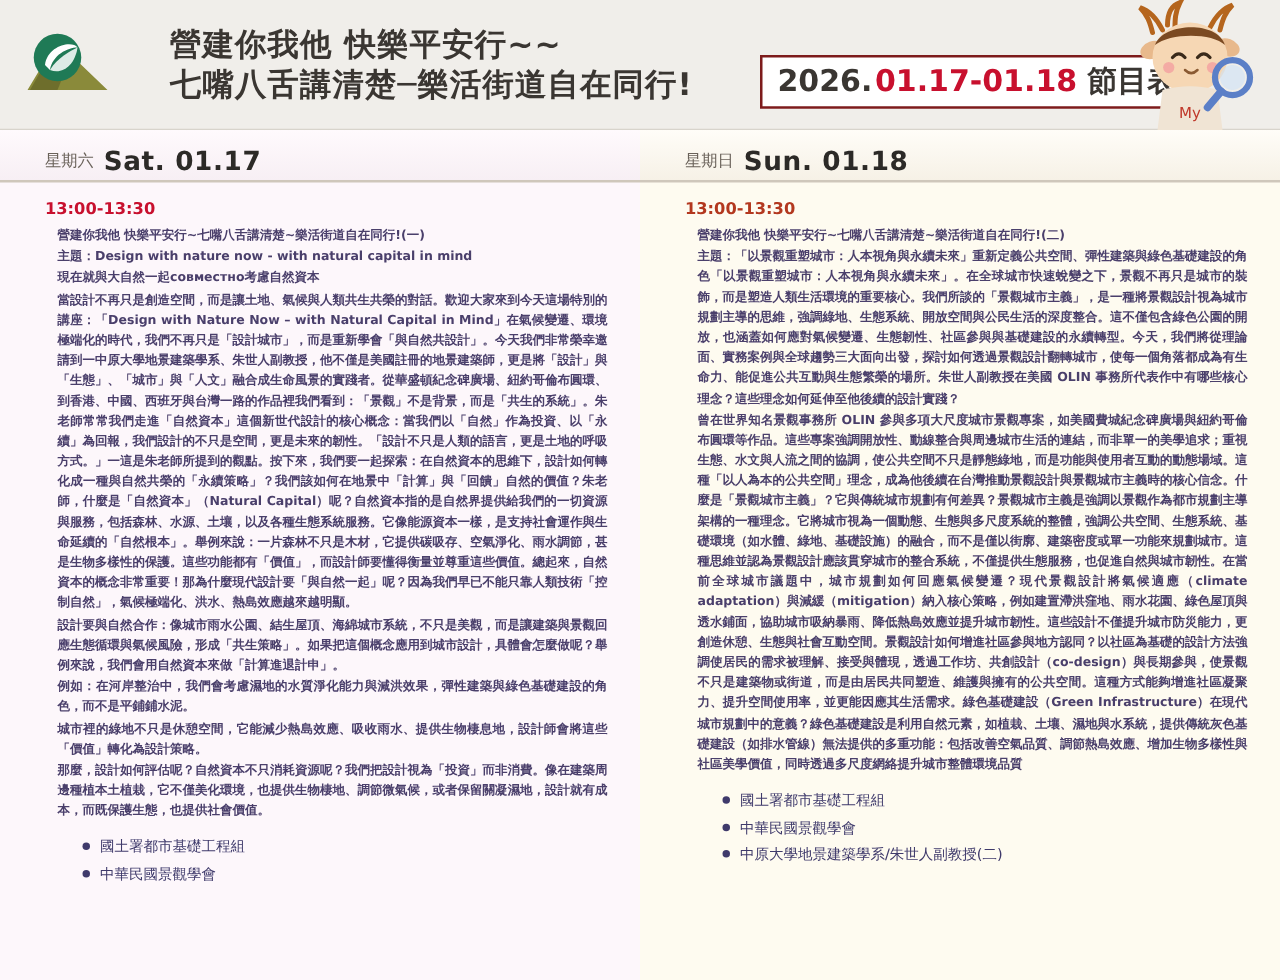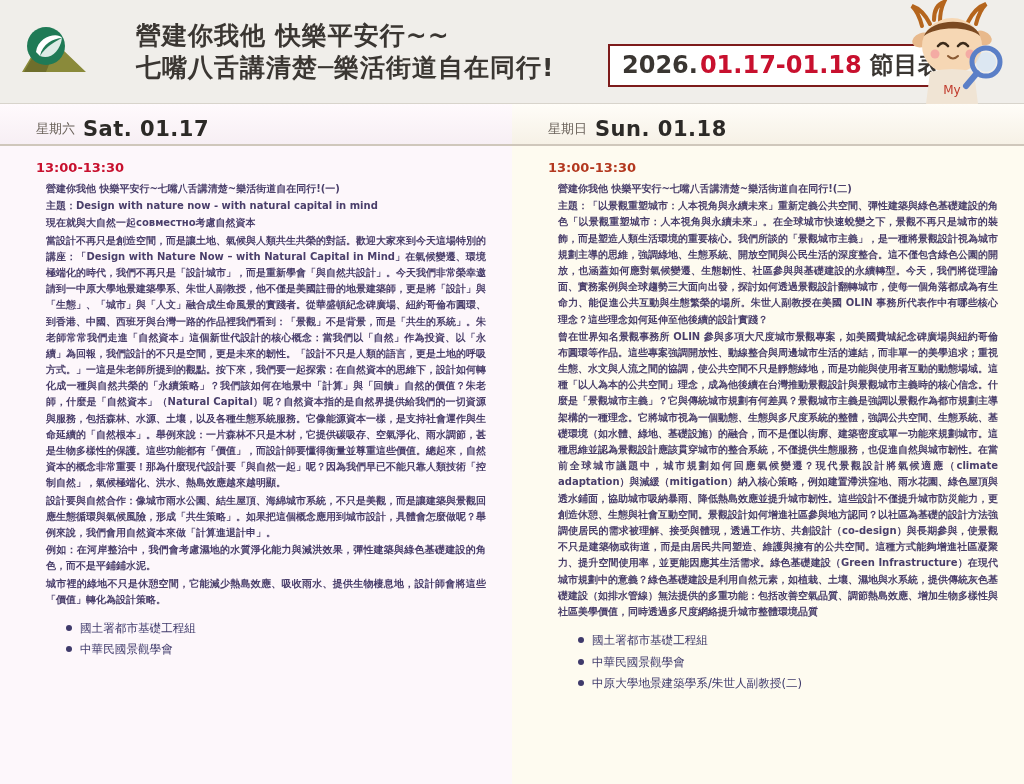--- a/index.html
+++ b/index.html
@@ -237,20 +237,21 @@
       </div>
       <div class="body-pad">
         <div class="time">13:00-13:30</div>
         <p class="para first">營建你我他 快樂平安行~七嘴八舌講清楚~樂活街道自在同行!(一)</p>
         <p class="para">主題：Design with nature now - with natural capital in mind</p>
         <p class="para">現在就與大自然一起совместно考慮自然資本</p>
         <p class="para">當設計不再只是創造空間，而是讓土地、氣候與人類共生共榮的對話。歡迎大家來到今天這場特別的講座：「Design with Nature Now – with Natural Capital in Mind」在氣候變遷、環境極端化的時代，我們不再只是「設計城市」，而是重新學會「與自然共設計」。今天我們非常榮幸邀請到一中原大學地景建築學系、朱世人副教授，他不僅是美國註冊的地景建築師，更是將「設計」與「生態」、「城市」與「人文」融合成生命風景的實踐者。從華盛頓紀念碑廣場、紐約哥倫布圓環、到香港、中國、西班牙與台灣一路的作品裡我們看到：「景觀」不是背景，而是「共生的系統」。朱老師常常我們走進「自然資本」這個新世代設計的核心概念：當我們以「自然」作為投資、以「永續」為回報，我們設計的不只是空間，更是未來的韌性。「設計不只是人類的語言，更是土地的呼吸方式。」一這是朱老師所提到的觀點。按下來，我們要一起探索：在自然資本的思維下，設計如何轉化成一種與自然共榮的「永續策略」？我們該如何在地景中「計算」與「回饋」自然的價值？朱老師，什麼是「自然資本」（Natural Capital）呢？自然資本指的是自然界提供給我們的一切資源與服務，包括森林、水源、土壤，以及各種生態系統服務。它像能源資本一樣，是支持社會運作與生命延續的「自然根本」。舉例來說：一片森林不只是木材，它提供碳吸存、空氣淨化、雨水調節，甚是生物多樣性的保護。這些功能都有「價值」，而設計師要懂得衡量並尊重這些價值。總起來，自然資本的概念非常重要！那為什麼現代設計要「與自然一起」呢？因為我們早已不能只靠人類技術「控制自然」，氣候極端化、洪水、熱島效應越來越明顯。</p>
         <p class="para">設計要與自然合作：像城市雨水公園、結生屋頂、海綿城市系統，不只是美觀，而是讓建築與景觀回應生態循環與氣候風險，形成「共生策略」。如果把這個概念應用到城市設計，具體會怎麼做呢？舉例來說，我們會用自然資本來做「計算進退計申」。</p>
         <p class="para">例如：在河岸整治中，我們會考慮濕地的水質淨化能力與減洪效果，彈性建築與綠色基礎建設的角色，而不是平鋪鋪水泥。</p>
         <p class="para">城市裡的綠地不只是休憩空間，它能減少熱島效應、吸收雨水、提供生物棲息地，設計師會將這些「價值」轉化為設計策略。</p>
+        <p class="para">那麼，設計如何評估呢？自然資本不只消耗資源呢？我們把設計視為「投資」而非消費。像在建築周邊種植本土植栽，它不僅美化環境，也提供生物棲地、調節微氣候，或者保留關凝濕地，設計就有成本，而既保護生態，也提供社會價值。</p>
         <ul class="bullets">
           <li>國土署都市基礎工程組</li>
           <li>中華民國景觀學會</li>
 
         </ul>
       </div>
     </div>
 
     <div class="col col-sun">
       <div class="day-head">

